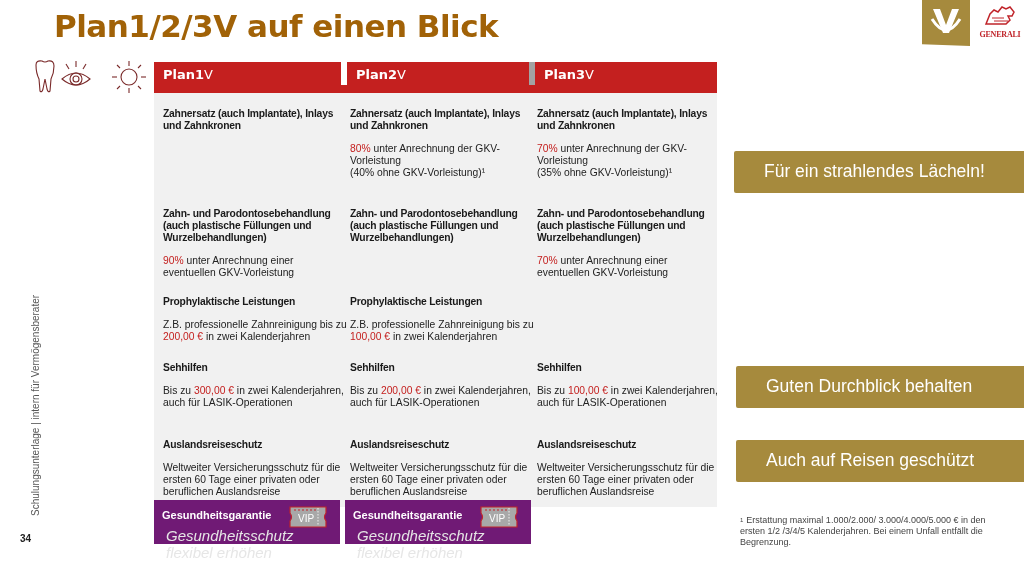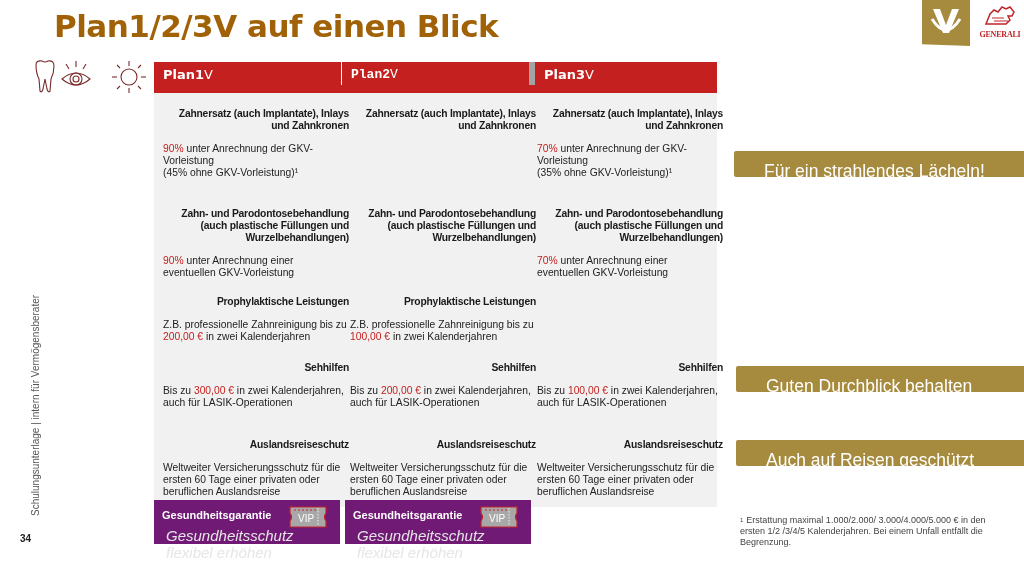--- a/index.html
+++ b/index.html
@@ -37,45 +37,45 @@
     position: absolute; left: 0; top: 0; width: 563px; height: 31px;
     background: #c4201f; display: flex;
   }
   .th {
     height: 23px; color: #fff; font-family: "DejaVu Sans", sans-serif;
     font-size: 13px; padding: 5px 0 0 9px;
   }
   .th .b { font-weight: bold; }
   .th .v { font-weight: normal; }
   .th.c1 { width: 187px; }
-  .th.c2 { width: 188px; border-left: 1px solid #ffffff; font-family: Liberation Mono, monospace; }
+  .th.c2 { width: 188px; border-left: 6px solid #ffffff; }
   .th.c3 { width: 188px; border-left: 6px solid #a3a3a3; }
 
   .col { position: absolute; top: 31px; width: 186px; font-size: 10.3px; line-height: 12px; color: #222; }
   .col.c1 { left: 9px; }
   .col.c2 { left: 196px; }
   .col.c3 { left: 383px; }
 
   .blk { position: absolute; left: 0; width: 186px; }
-  .h { font-weight: bold; color: #1a1a1a; letter-spacing: -0.2px; text-align: right; }
+  .h { font-weight: bold; color: #1a1a1a; letter-spacing: -0.2px; }
   .p { margin-top: 11px; }
   .red { color: #c4201f; }
 
   .gg {
     position: absolute; top: 500px; width: 186px; height: 44px;
     background: #701a75; color: #fff;
   }
   .gg .gt { position: absolute; left: 8px; top: 9px; font-size: 11px; font-weight: bold; }
   .gg .gs { position: absolute; left: 12px; top: 27px; font-size: 15px; color: #e6e6e6; font-style: italic; }
   .gg .vip { position: absolute; right: 12px; top: 5px; }
   .gg.g1 { left: 154px; }
   .gg.g2 { left: 345px; }
 
   .banner {
-    position: absolute; left: 734px; width: 290px; height: 26px;
+    position: absolute; left: 734px; width: 290px; height: 42px;
     background: #a68a3d; color: #fff; font-size: 17.5px;
     border-radius: 2px 0 0 2px;
     padding: 10px 0 0 30px;
   }
   .banner.b1 { top: 151px; }
   .banner.b2 { top: 366px; left: 736px; }
   .banner.b3 { top: 440px; left: 736px; }
 
   .footnote {
     position: absolute; left: 740px; top: 515px; width: 270px;
@@ -139,21 +139,20 @@
 <div class="table">
   <div class="thead">
     <div class="th c1"><span class="b">Plan1</span><span class="v">V</span></div>
     <div class="th c2"><span class="b">Plan2</span><span class="v">V</span></div>
     <div class="th c3"><span class="b">Plan3</span><span class="v">V</span></div>
   </div>
 
   <div class="col c1">
     <div class="blk" style="top:15px">
       <div class="h">Zahnersatz (auch Implantate), Inlays und Zahnkronen</div>
-      <div class="p"><span class="red">90%</span><span> unter Anrechnung der GKV-Vorleistung</span><br><span>(45% ohne GKV-Vorleistung)¹</span></div>
     </div>
     <div class="blk" style="top:115px">
       <div class="h">Zahn- und Parodontosebehandlung (auch plastische Füllungen und Wurzelbehandlungen)</div>
       <div class="p"><span class="red">90%</span><span> unter Anrechnung einer eventuellen GKV-Vorleistung</span></div>
     </div>
     <div class="blk" style="top:203px">
       <div class="h">Prophylaktische Leistungen</div>
       <div class="p"><span>Z.B. professionelle Zahnreinigung bis zu </span><span class="red">200,00 €</span><span> in zwei Kalenderjahren</span></div>
     </div>
     <div class="blk" style="top:269px">
@@ -162,20 +161,21 @@
     </div>
     <div class="blk" style="top:346px">
       <div class="h">Auslandsreiseschutz</div>
       <div class="p">Weltweiter Versicherungsschutz für die ersten 60 Tage einer privaten oder beruflichen Auslandsreise</div>
     </div>
   </div>
 
   <div class="col c2">
     <div class="blk" style="top:15px">
       <div class="h">Zahnersatz (auch Implantate), Inlays und Zahnkronen</div>
+      <div class="p"><span class="red">80%</span><span> unter Anrechnung der GKV-Vorleistung</span><br><span>(40% ohne GKV-Vorleistung)¹</span></div>
     </div>
     <div class="blk" style="top:115px">
       <div class="h">Zahn- und Parodontosebehandlung (auch plastische Füllungen und Wurzelbehandlungen)</div>
     </div>
     <div class="blk" style="top:203px">
       <div class="h">Prophylaktische Leistungen</div>
       <div class="p"><span>Z.B. professionelle Zahnreinigung bis zu </span><span class="red">100,00 €</span><span> in zwei Kalenderjahren</span></div>
     </div>
     <div class="blk" style="top:269px">
       <div class="h">Sehhilfen</div>

